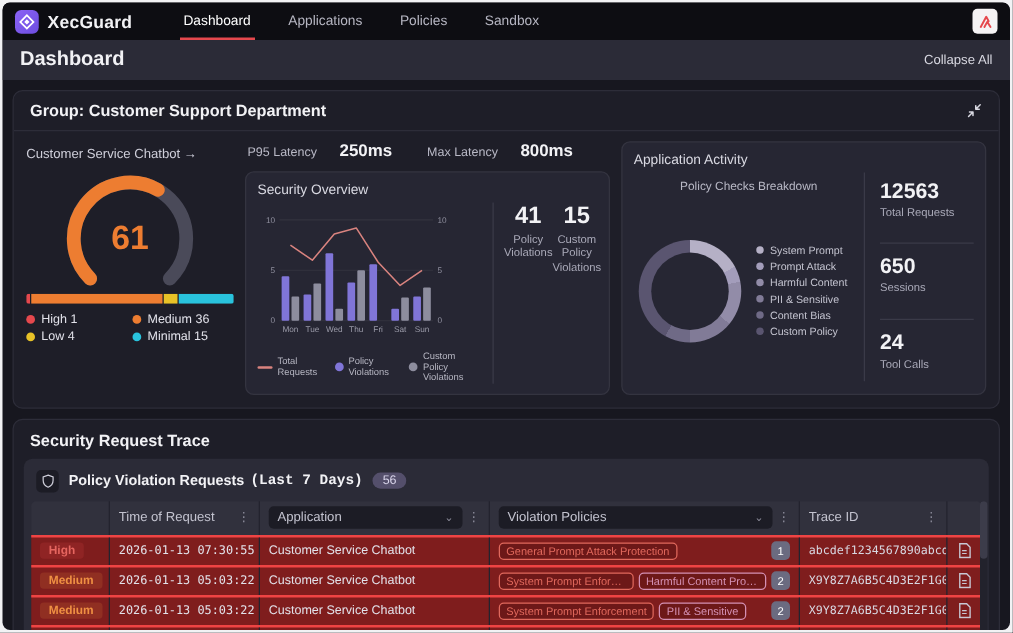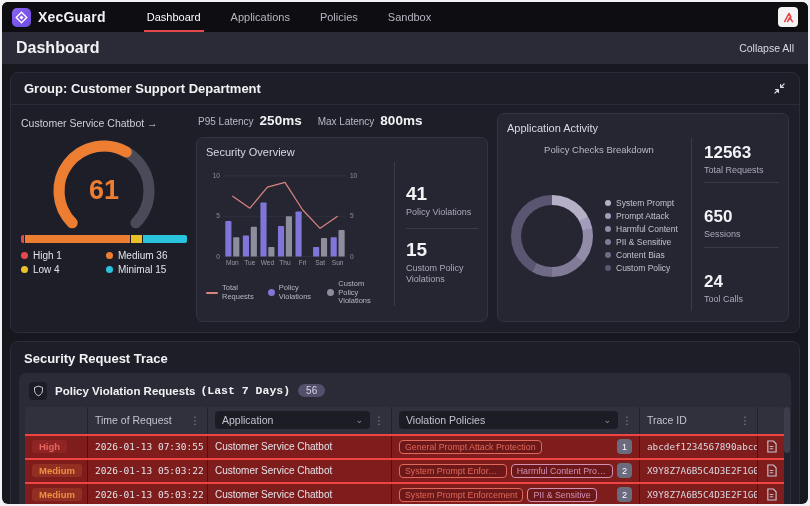--- a/index.html
+++ b/index.html
@@ -37,52 +37,52 @@
   .gauge-wrap { position:relative; width:150px; height:100px; margin:4px auto 2px auto; }
   .gauge-value { position:absolute; left:0; right:0; top:42px; text-align:center; font-size:27px; font-weight:bold; color:#ed7d31; }
   .risk-title { font-size:9.5px; color:#b9b9c6; margin:4px 0 4px 0; }
   .risk-bar { display:flex; gap:1px; height:8px; border-radius:2px; overflow:hidden; }
   .risk-bar span { height:100%; }
   .risk-legend { display:grid; grid-template-columns:1fr 1fr; gap:3px 4px; margin-top:7px; }
   .risk-legend .item { display:flex; align-items:center; gap:5px; font-size:10px; color:#e2e2ea; }
   .dot { width:7px; height:7px; border-radius:50%; flex:none; }
 
   .col-mid { width:292px; flex:none; display:flex; flex-direction:column; }
-  .latency-row { display:flex; align-items:baseline; gap:6px; height:24px; padding-left:2px; }
+  .latency-row { display:flex; align-items:baseline; gap:18px; height:24px; padding-left:2px; }
   .lat-label { font-size:10px; color:#b9b9c6; }
   .lat-value { font-size:13.5px; font-weight:bold; margin-right:10px; }
   .subcard { background:#262633; border:1px solid #343440; border-radius:7px; padding:8px 9px; flex:1; }
   .subcard-title { font-size:11px; color:#d9d9e2; margin-bottom:4px; }
   .so-body { display:flex; }
   .so-chartcol { flex:1; min-width:0; }
   .so-legend { display:flex; gap:9px; align-items:center; margin-top:2px; }
   .so-legend .item { display:flex; align-items:center; gap:4px; font-size:7.5px; color:#b6b6c2; line-height:1.15; }
   .so-legend .item .lbl { max-width:52px; }
   .line-swatch { width:12px; height:2px; border-radius:1px; flex:none; }
   .so-stats { width:84px; flex:none; border-left:1px solid #3a3a48; padding-left:11px; margin-left:16px;
-              display:flex; flex-direction:column; justify-content:center; }
+              display:flex; flex-direction:row; justify-content:center;text-align:center; }
   .stat-num { font-size:19px; font-weight:bold; }
   .stat-lbl { font-size:9px; color:#a9a9b8; line-height:1.25; margin-top:2px; }
   .so-div { border:none; border-top:1px solid #3a3a48; margin:10px 0; }
 
   .col-right { flex:1; display:flex; flex-direction:column; }
   .col-right .subcard { flex:1; }
   .aa-body { display:flex; height:calc(100% - 18px); }
   .aa-left { flex:1; min-width:0; display:flex; flex-direction:column; }
   .aa-sub { font-size:9.5px; color:#b9b9c6; text-align:center; margin:6px 0 6px 0; }
   .aa-donutrow { display:flex; align-items:center; gap:12px; flex:1; }
   .donut { width:82px; height:82px; border-radius:50%; position:relative; flex:none; margin-left:4px; }
   .donut-hole { position:absolute; left:10px; top:10px; width:62px; height:62px; border-radius:50%; background:#262633; }
   .aa-legend { display:flex; flex-direction:column; gap:3px; }
   .aa-legend .item { display:flex; align-items:center; gap:5px; font-size:8.5px; color:#c3c3cf; }
   .aa-legend .dot { width:6px; height:6px; }
   .aa-stats { width:88px; flex:none; border-left:1px solid #3a3a48; padding-left:12px;
               display:flex; flex-direction:column; justify-content:space-between; padding-top:2px; padding-bottom:2px; }
   .aa-stat { padding:3px 0 6px 0; }
-  .aa-stat + .aa-stat { border-top:1px solid #3a3a48; padding-top:24px; }
+  .aa-stat + .aa-stat { border-top:1px solid #3a3a48; padding-top:8px; }
   .aa-stat .stat-num { font-size:17px; }
 
   
   .trace-card { margin-top:8px; }
   .trace-header { padding:9px 13px 7px 13px; }
   .table-panel { background:#2b2b37; border-radius:7px; margin:0 8px 8px 8px; padding:5px 6px 6px 6px; position:relative; }
   .toolbar { display:flex; align-items:center; gap:8px; padding:4px 4px 7px 4px; }
   .shield-box { width:18px; height:18px; background:#1c1c25; border-radius:4px; display:flex; align-items:center; justify-content:center; }
   .toolbar-label { font-size:11.5px; font-weight:bold; }
   .toolbar-period { font-size:11.5px; font-weight:bold;font-family:Liberation Mono, monospace; }

